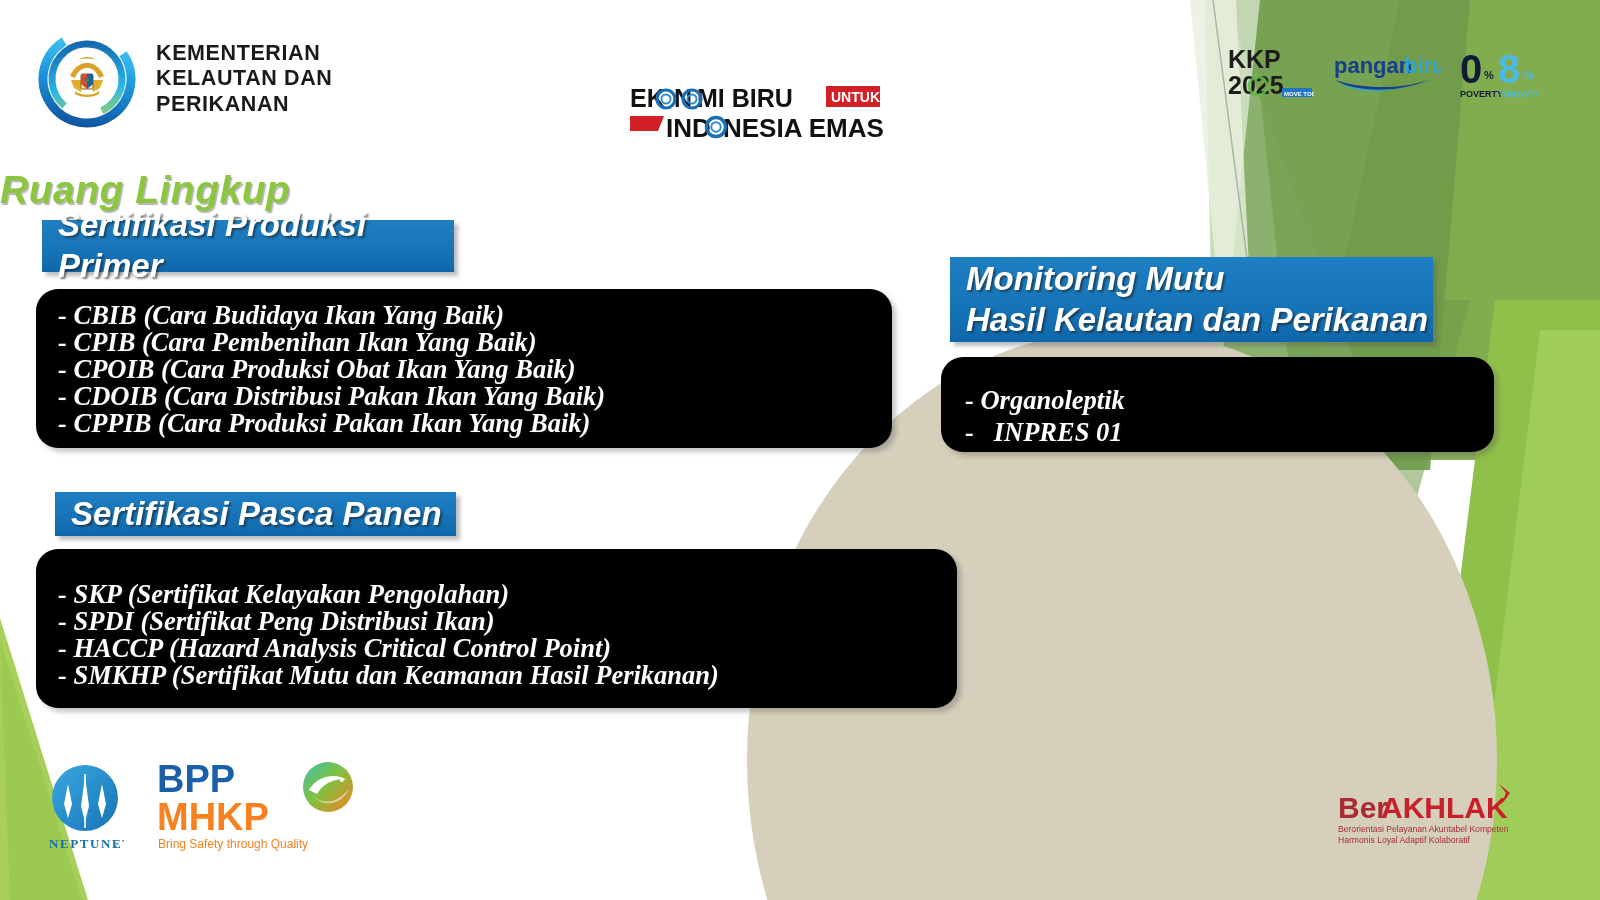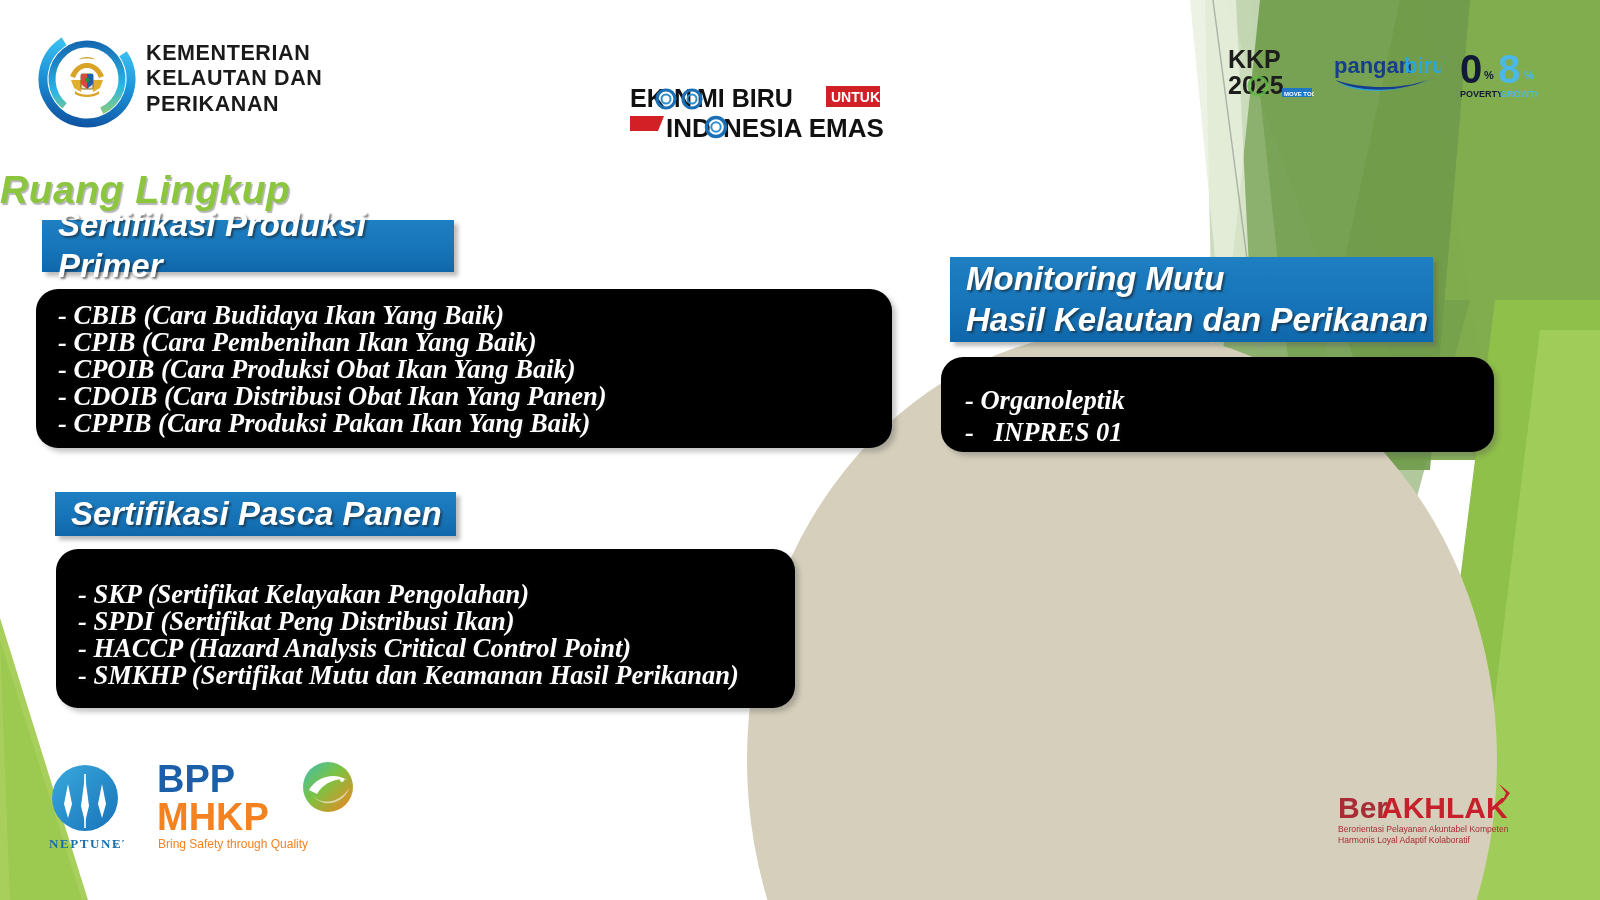--- a/index.html
+++ b/index.html
@@ -5,21 +5,21 @@
 <style>
   html,body{margin:0;padding:0;background:#ffffff;}
   body{width:1600px;height:900px;overflow:hidden;font-family:"Liberation Sans",sans-serif;}
   .slide{position:relative;width:1600px;height:900px;background:#ffffff;overflow:hidden;}
 
   
   .bg{position:absolute;inset:0;overflow:hidden;}
   .bg svg{position:absolute;top:0;left:0;width:1600px;height:900px;}
 
   
-  .kkp-logo{position:absolute;left:36px;top:28px;display:flex;align-items:center;gap:8px;}
+  .kkp-logo{position:absolute;left:36px;top:28px;display:flex;align-items:center;gap:18px;}
   .kkp-emblem{position:relative;width:102px;height:102px;flex:0 0 auto;}
   .kkp-words{font-size:21.5px;font-weight:bold;line-height:1.17;letter-spacing:.6px;color:#1a1a1a;white-space:pre-line;}
 
   .ebie{position:absolute;left:630px;top:86px;width:310px;height:56px;}
 
   .toplogos{position:absolute;right:62px;top:44px;display:flex;align-items:center;gap:18px;}
 
   
   .slide-title{
     position:absolute;left:0;top:168px;width:1546px;text-align:left;
@@ -185,30 +185,30 @@
 
   <div class="hdr-box" style="left:42px;top:220px;width:396px;height:52px;padding:0 0 0 16px;">
     <div class="hdr-text">Sertifikasi Produksi Primer</div>
   </div>
 
   <div class="list-box" style="left:36px;top:289px;width:856px;height:159px;">
     <ul style="padding:13px 0 0 22px;">
       <li>- CBIB (Cara Budidaya Ikan Yang Baik)</li>
       <li>- CPIB (Cara Pembenihan Ikan Yang Baik)</li>
       <li>- CPOIB (Cara Produksi Obat Ikan Yang Baik)</li>
-      <li>- CDOIB (Cara Distribusi Obat Ikan Yang Panen)</li>
+      <li>- CDOIB (Cara Distribusi Pakan Ikan Yang Baik)</li>
       <li>- CPPIB (Cara Produksi Pakan Ikan Yang Baik)</li>
     </ul>
   </div>
 
   <div class="hdr-box" style="left:55px;top:492px;width:385px;height:44px;padding:0 0 0 16px;">
     <div class="hdr-text">Sertifikasi Pasca Panen</div>
   </div>
 
-  <div class="list-box" style="left:36px;top:549px;width:739px;height:159px;margin-left:20px;">
+  <div class="list-box" style="left:36px;top:549px;width:921px;height:159px;">
     <ul style="padding:32px 0 0 22px;">
       <li>- SKP (Sertifikat Kelayakan Pengolahan)</li>
       <li>- SPDI (Sertifikat Peng Distribusi Ikan)</li>
       <li>- HACCP (Hazard Analysis Critical Control Point)</li>
       <li>- SMKHP (Sertifikat Mutu dan Keamanan Hasil Perikanan)</li>
     </ul>
   </div>
 
   <div class="hdr-box" style="left:950px;top:257px;width:467px;height:85px;padding:0 0 0 16px;">
     <div class="hdr-text">Monitoring Mutu

